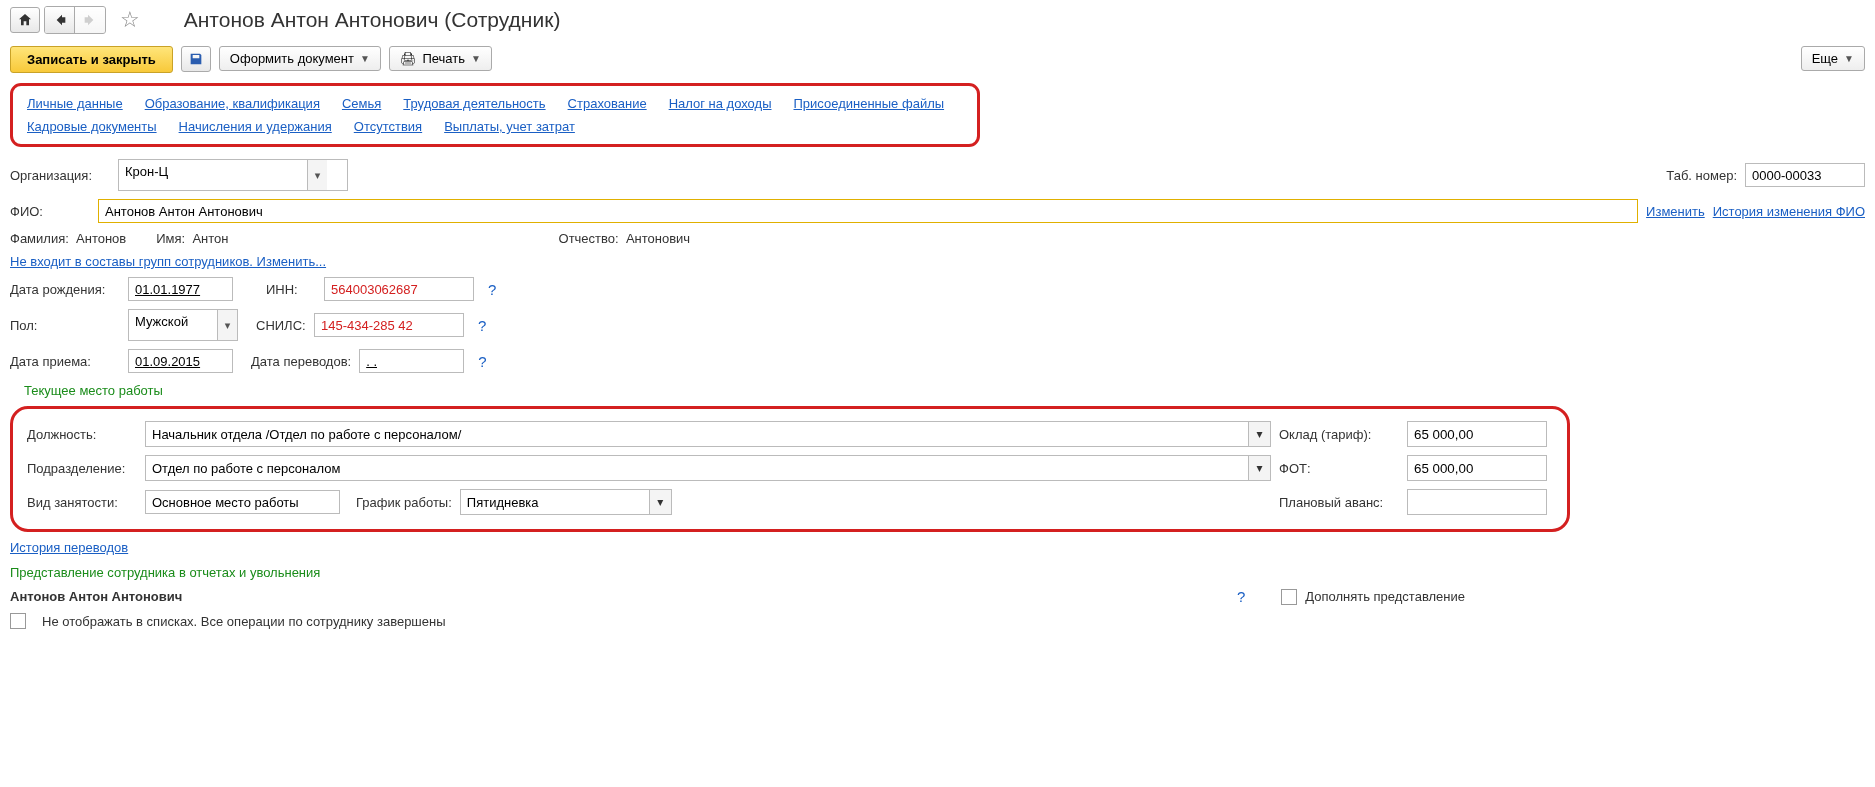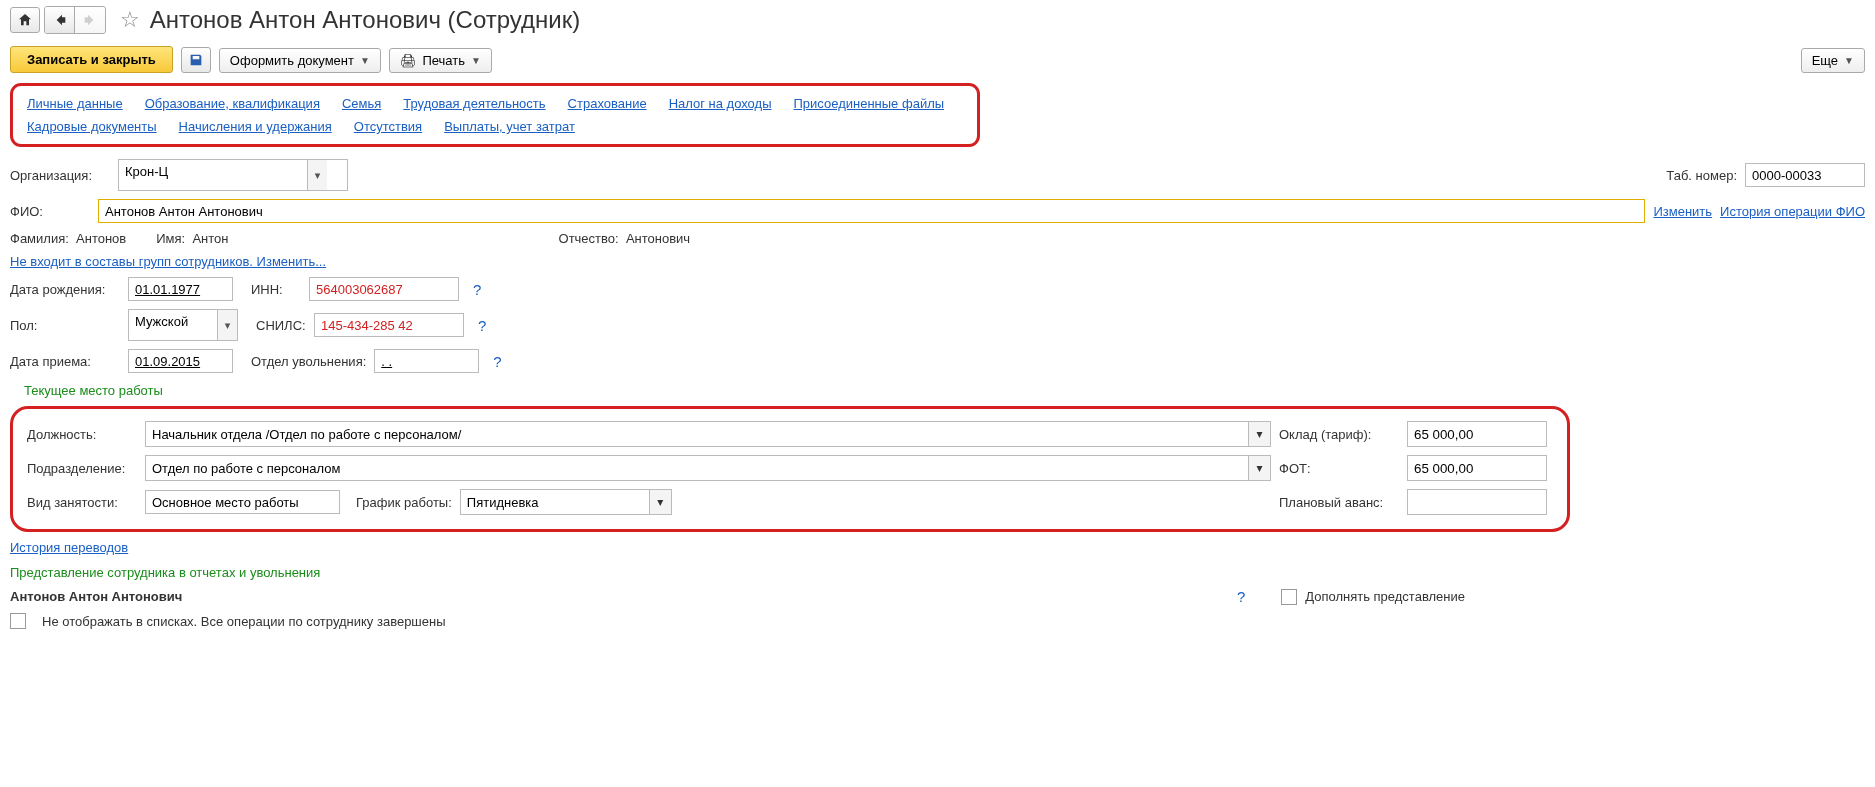--- a/index.html
+++ b/index.html
@@ -4,22 +4,22 @@
 <style>
 * { box-sizing: border-box; margin: 0; padding: 0; }
 body { font-family: Arial, sans-serif; font-size: 13px; color: #333; background: #fff; padding: 0 10px; width: 1875px; }
 .toolbar { display: flex; align-items: center; gap: 4px; padding: 6px 0; }
 .btn-icon { width: 30px; height: 26px; border: 1px solid #aaa; background: linear-gradient(#fff,#e8e8e8); border-radius: 3px; cursor: pointer; display: inline-flex; align-items: center; justify-content: center; font-size: 14px; }
 .btn-icon svg { width: 16px; height: 16px; }
 .nav-group { display: inline-flex; border: 1px solid #aaa; border-radius: 3px; overflow: hidden; }
 .nav-group .btn-icon { border: none; border-right: 1px solid #aaa; border-radius: 0; }
 .nav-group .btn-icon:last-child { border-right: none; }
 .star-icon { font-size: 22px; color: #888; margin: 0 6px 0 10px; }
-.page-title { font-size: 24px; color: #333; }
-.action-row { display: flex; align-items: flex-end; gap: 8px; padding: 6px 0; }
+.page-title { font-size: 21px; color: #333; margin-left: 34px; }
+.action-row { display: flex; align-items: flex-start; gap: 8px; padding: 6px 0; }
 .btn-yellow { background: linear-gradient(#ffe57a,#f8c93a); border: 1px solid #c9a227; border-radius: 3px; padding: 5px 16px; font-weight: bold; font-size: 13px; cursor: pointer; }
 .btn-white { background: linear-gradient(#fff,#eee); border: 1px solid #aaa; border-radius: 3px; padding: 4px 10px; font-size: 13px; cursor: pointer; display: inline-flex; align-items: center; gap: 6px; }
 .btn-white .caret { font-size: 10px; color: #555; }
 .spacer { flex: 1; }
 .links-panel { border: 3px solid #d42020; border-radius: 11px; padding: 10px 14px; margin: 4px 0 8px 0; width: 970px; }
 .links-row { display: flex; flex-wrap: wrap; gap: 22px; margin-bottom: 8px; }
 .links-row:last-child { margin-bottom: 0; }
 a.link { color: #1a5fc4; text-decoration: underline; cursor: pointer; }
 .form-row { display: flex; align-items: center; gap: 8px; padding: 4px 0; }
 .label { color: #333; min-width: 100px; }
@@ -120,56 +120,56 @@
   </div>
   <div class="spacer"></div>
   <span>Таб. номер:</span>
   <input class="input" style="width: 120px;" value="0000-00033">
 </div>
 
 <div class="form-row">
   <span class="label" style="min-width:80px">ФИО:</span>
   <input class="input yellow-border" style="flex: 1 1 0%;" value="Антонов Антон Антонович">
   <a class="link">Изменить</a>
-  <a class="link">История операции ФИО</a>
+  <a class="link">История изменения ФИО</a>
 </div>
 
 <div class="name-row">
   <span><span>Фамилия:</span>&nbsp;&nbsp;<span class="static-val">Антонов</span></span>
   <span style=""><span>Имя:</span>&nbsp;&nbsp;<span class="static-val">Антон</span></span>
   <span style="margin-left:300px"><span>Отчество:</span>&nbsp;&nbsp;<span class="static-val">Антонович</span></span>
 </div>
 
 <div class="form-row">
   <a class="link">Не входит в составы групп сотрудников. Изменить...</a>
 </div>
 
 <div class="form-row">
   <span class="label" style="min-width:110px">Дата рождения:</span>
   <input class="input small" value="01.01.1977" style="">
-  <span style="min-width:50px;margin-left:10px">ИНН:</span>
+  <span style="min-width:50px;margin-left:25px">ИНН:</span>
   <input class="input med red-text" value="564003062687" style="">
   <span class="help-q">?</span>
 </div>
 
 <div class="form-row">
   <span class="label" style="min-width:110px">Пол:</span>
   <div class="select-wrap" style="width:110px">
     <input class="input" style="width: 88px;" value="Мужской">
     <span class="select-btn">▾</span>
   </div>
   <span style="min-width:50px;margin-left:10px">СНИЛС:</span>
   <input class="input med red-text" value="145-434-285 42" style="">
   <span class="help-q">?</span>
 </div>
 
 <div class="form-row">
   <span class="label" style="min-width:110px">Дата приема:</span>
   <input class="input small" value="01.09.2015" style="">
-  <span style="margin-left:10px">Отдел увольнения:</span>
+  <span style="margin-left:10px">Дата переводов:</span>
   <input class="input small" value=". ." style="">
   <span class="help-q">?</span>
 </div>
 
 <div class="section-title" style="padding-left:14px">Текущее место работы</div>
 <div class="red-box">
   <div class="job-row">
     <span class="job-label">Должность:</span>
     <div class="pick-wrap">
       <input class="input" value="Начальник отдела /Отдел по работе с персоналом/" style="">

